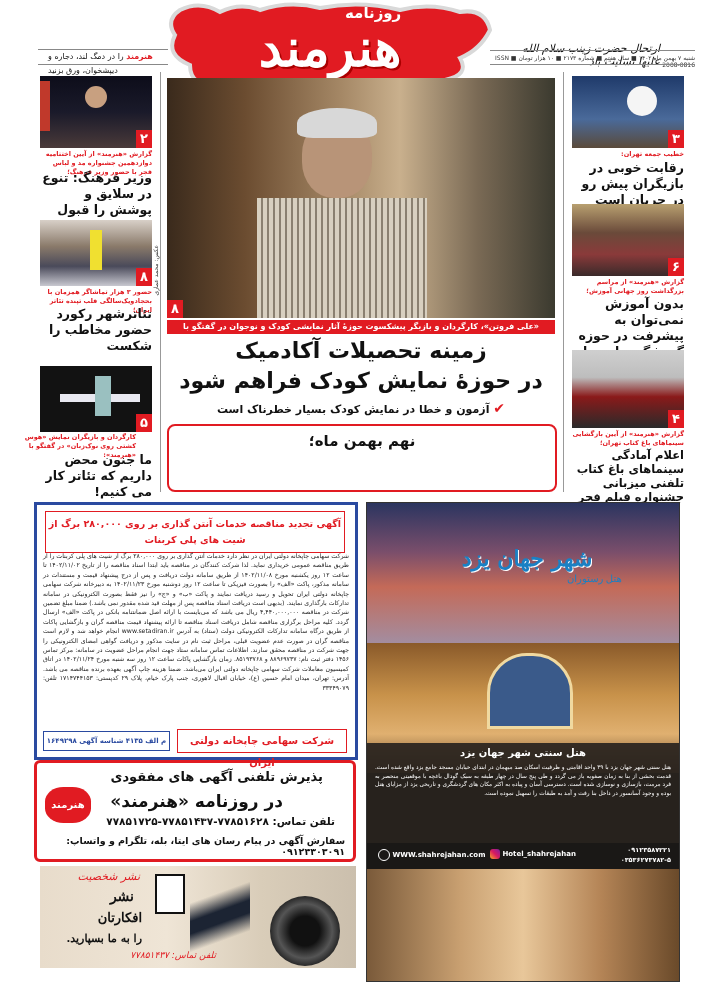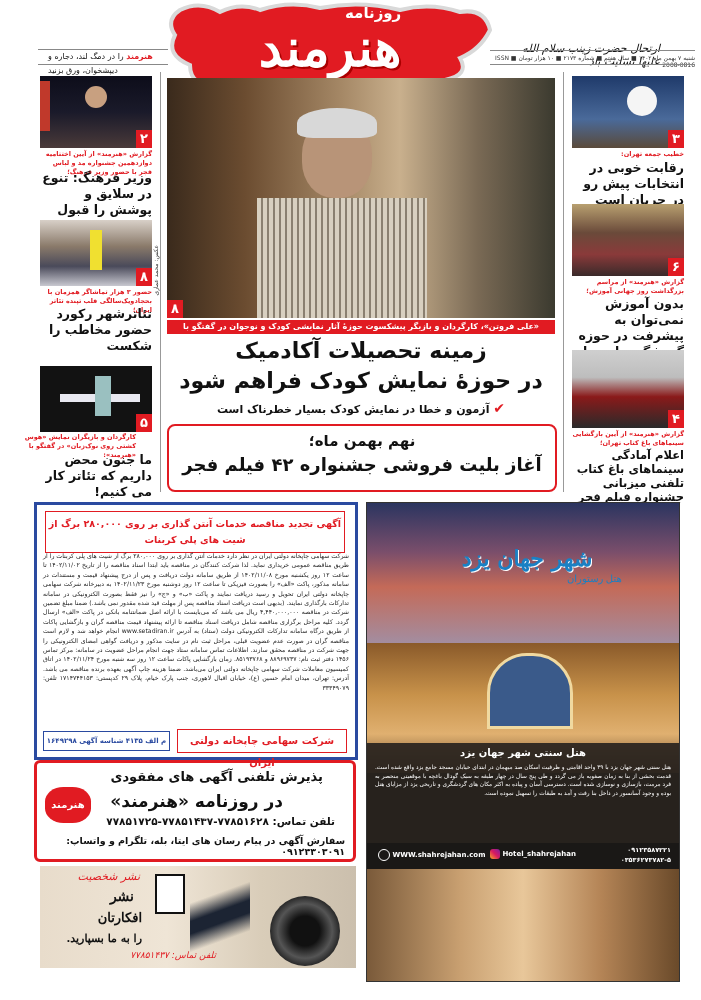--- a/index.html
+++ b/index.html
@@ -99,21 +99,21 @@
 <div class="rule" style="left:490px;top:64px;width:205px;"></div>
 
 <div class="vrule" style="left:563px;top:72px;height:420px;"></div>
 
 <div>
   <div class="side-photo" style="left:572px;top:76px;width:112px;height:72px;background:linear-gradient(180deg,#1f3a6a 0%,#4a6a9a 60%,#5a4a3a 100%);">
     <div style="position:absolute;left:55px;top:10px;width:30px;height:30px;border-radius:50%;background:#f5f5f5;"></div>
     <div class="num-badge">۳</div>
   </div>
   <div class="kicker" style="left:572px;top:150px;width:112px;">خطیب جمعه تهران:</div>
-  <div class="side-head" style="left:572px;top:160px;width:112px;">رقابت خوبی در انتخابات پیش رو در جریان است</div>
+  <div class="side-head" style="left:572px;top:160px;width:112px;">رقابت خوبی در بازیگران پیش رو در جریان است</div>
 </div>
 
 <div>
   <div class="side-photo" style="left:572px;top:204px;width:112px;height:72px;background:linear-gradient(180deg,#b8a070 0%,#6a4a3a 40%,#8a3a3a 70%,#3a2a2a 100%);">
     <div class="num-badge">۶</div>
   </div>
   <div class="kicker" style="left:572px;top:278px;width:112px;">گزارش «هنرمند» از مراسم بزرگداشت روز جهانی آموزش؛</div>
   <div class="side-head" style="left:572px;top:296px;width:112px;">بدون آموزش نمی‌توان به پیشرفت در حوزه گردشگری امیدوار بود</div>
 </div>
 
@@ -168,21 +168,20 @@
   <div>زمینه تحصیلات آکادمیک</div>
   <div>در حوزهٔ نمایش کودک فراهم شود</div>
 </div>
 <div class="abs main-sub">
   <span class="check">✔</span>
   <span>آزمون و خطا در نمایش کودک بسیار خطرناک است</span>
 </div>
 
 <div class="abs fajr-box">
   <div class="l1">نهم بهمن ماه؛</div>
-  <div class="l2">آغاز بلیت فروشی جشنواره ۴۲ فیلم فجر</div>
 </div>
 
 <div class="abs tender">
   <div class="tender-title">
     <div>آگهی تجدید مناقصه خدمات آنتن گذاری بر روی ۲۸۰,۰۰۰ برگ از شیت های پلی کربنات</div>
   </div>
   <div class="tender-body">شرکت سهامی چاپخانه دولتی ایران در نظر دارد خدمات آنتن گذاری بر روی ۲۸۰,۰۰۰ برگ از شیت های پلی کربنات را از طریق مناقصه عمومی خریداری نماید. لذا شرکت کنندگان در مناقصه باید ابتدا اسناد مناقصه را از تاریخ ۱۴۰۲/۱۱/۰۲ تا ساعت ۱۲ روز یکشنبه مورخ ۱۴۰۲/۱۱/۰۸ از طریق سامانه دولت دریافت و پس از درج پیشنهاد قیمت و مستندات در سامانه مذکور، پاکت «الف» را بصورت فیزیکی تا ساعت ۱۲ روز دوشنبه مورخ ۱۴۰۲/۱۱/۲۳ به دبیرخانه شرکت سهامی چاپخانه دولتی ایران تحویل و رسید دریافت نمایند و پاکت «ب» و «ج» را نیز فقط بصورت الکترونیکی در سامانه تدارکات بارگذاری نمایند. (بدیهی است دریافت اسناد مناقصه پس از مهلت قید شده مقدور نمی باشد.) ضمنا مبلغ تضمین شرکت در مناقصه ۴,۴۴۰,۰۰۰,۰۰۰ ریال می باشد که می‌بایست با ارائه اصل ضمانتنامه بانکی در پاکت «الف» ارسال گردد. کلیه مراحل برگزاری مناقصه شامل دریافت اسناد مناقصه تا ارائه پیشنهاد قیمت مناقصه گران و بازگشایی پاکات از طریق درگاه سامانه تدارکات الکترونیکی دولت (ستاد) به آدرس www.setadiran.ir انجام خواهد شد و لازم است مناقصه گران در صورت عدم عضویت قبلی، مراحل ثبت نام در سایت مذکور و دریافت گواهی امضای الکترونیکی را جهت شرکت در مناقصه محقق سازند. اطلاعات تماس سامانه ستاد جهت انجام مراحل عضویت در سامانه: مرکز تماس ۱۴۵۶ دفتر ثبت نام: ۸۸۹۶۹۷۳۷ و ۸۵۱۹۳۷۶۸. زمان بازگشایی پاکات ساعت ۱۲ روز سه شنبه مورخ ۱۴۰۲/۱۱/۲۴ در اتاق کمیسیون معاملات شرکت سهامی چاپخانه دولتی ایران می‌باشد. ضمنا هزینه چاپ آگهی بعهده برنده مناقصه می باشد. آدرس: تهران، میدان امام حسین (ع)، خیابان اقبال لاهوری، جنب پارک خیام، پلاک ۲۹ کدپستی: ۱۷۱۴۷۴۴۱۵۳ تلفن: ۳۳۳۴۹۰۷۹</div>
   <div class="tender-footer-l">م الف ۴۱۳۵ شناسه آگهی ۱۶۴۹۲۹۸</div>
   <div class="tender-footer-r">شرکت سهامی چاپخانه دولتی ایران</div>
 </div>

